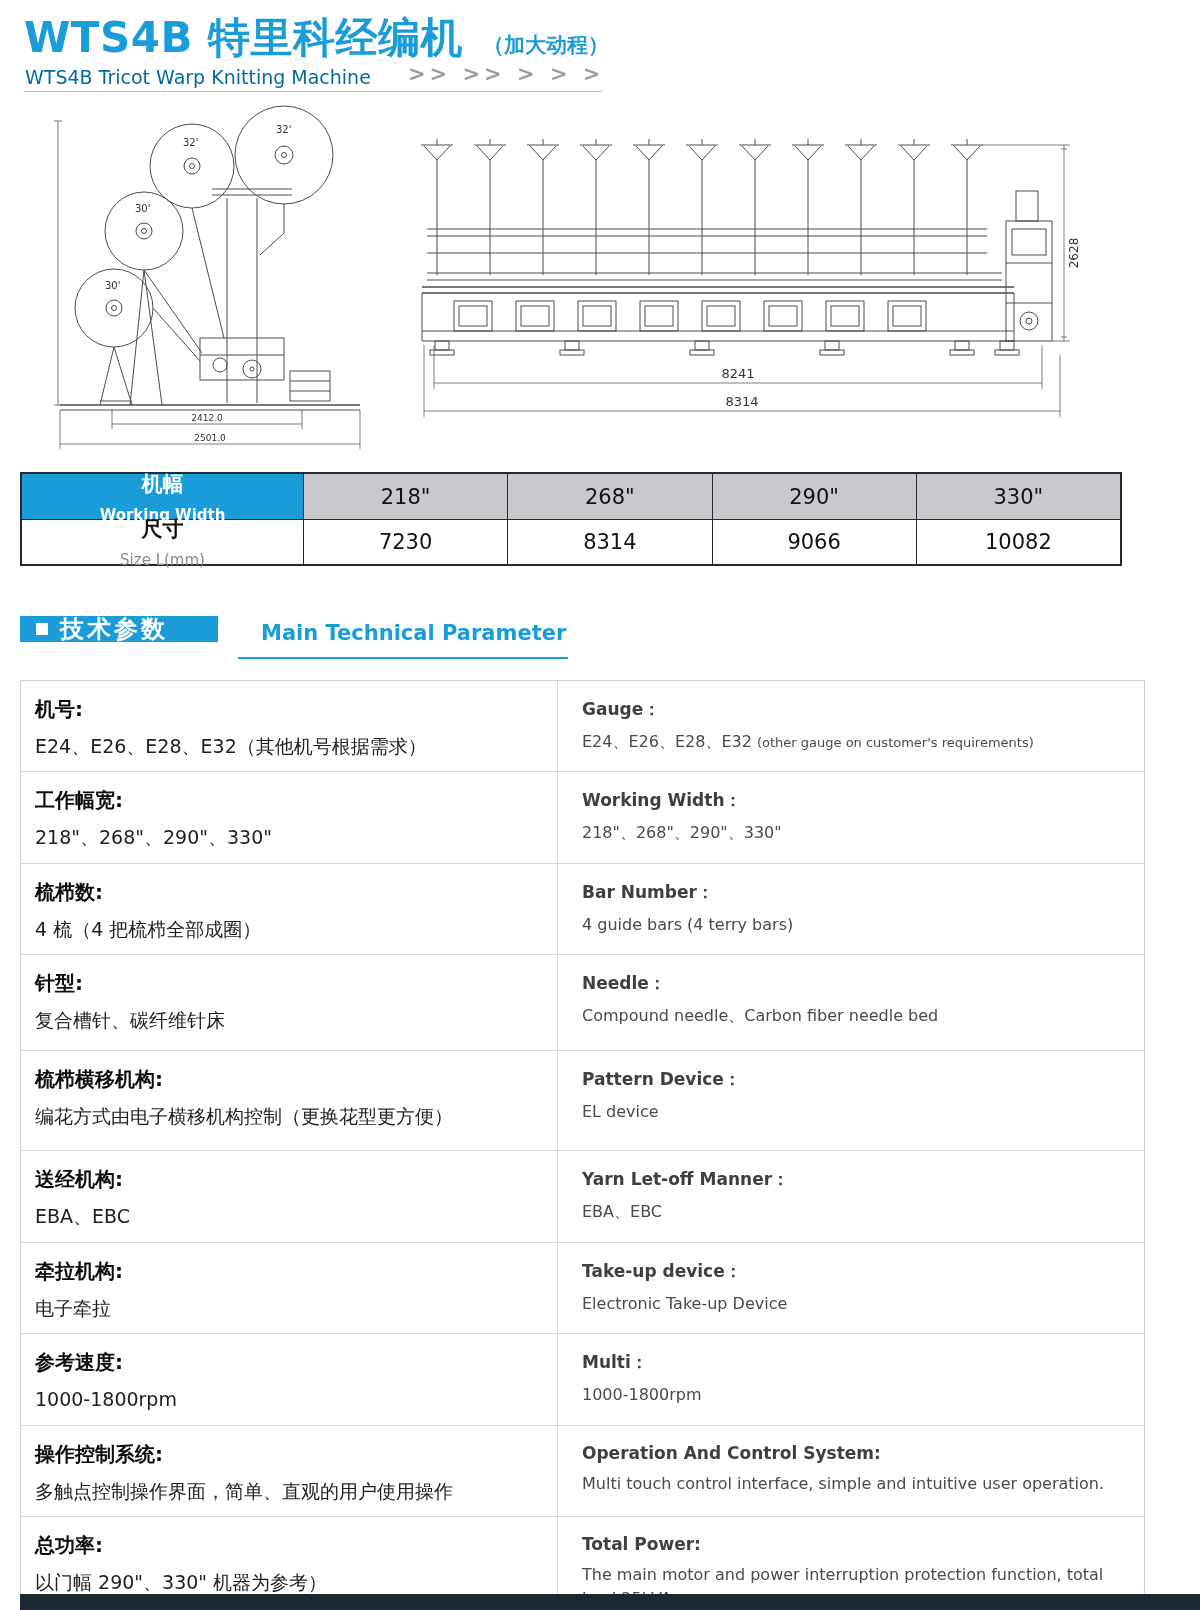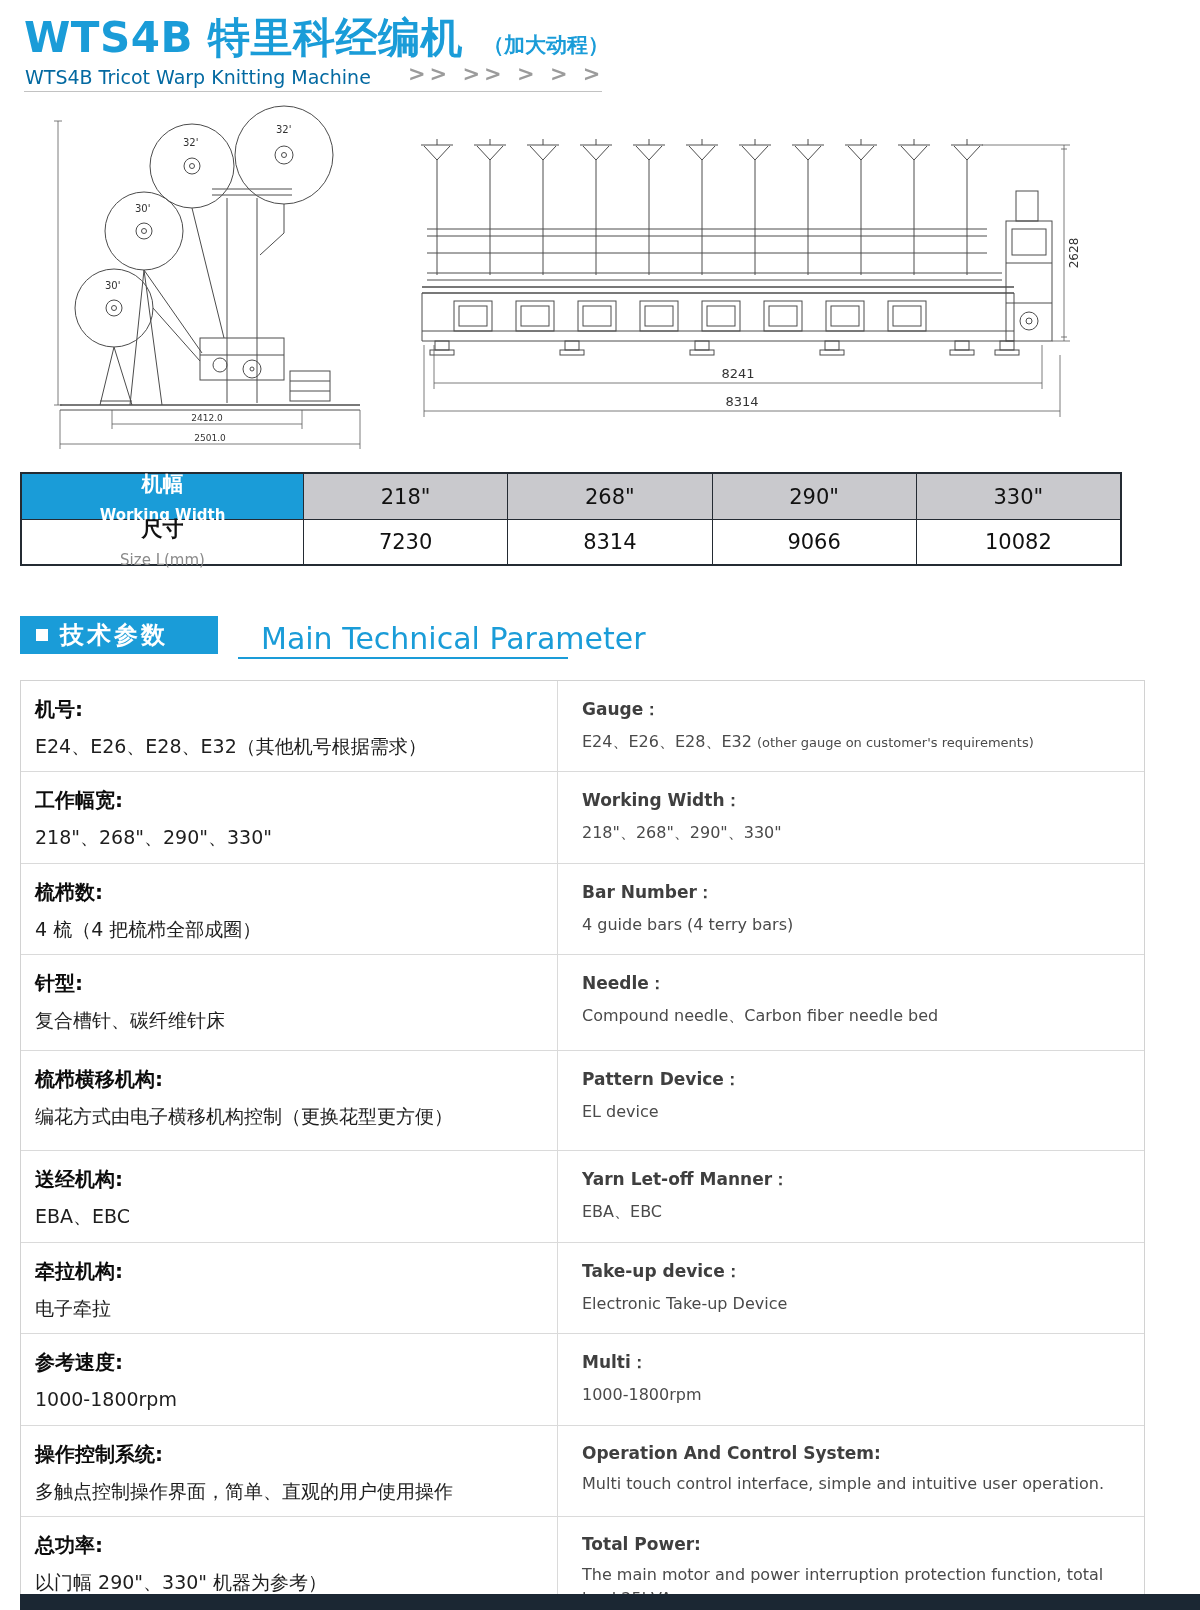--- a/index.html
+++ b/index.html
@@ -39,24 +39,24 @@
   .size-cell.val { flex: 1; }
   .cell-blue { background: #1a9cd8; }
   .cell-blue .zh-big, .cell-blue .en-small { color: #ffffff; }
   .cell-gray { background: #c9c9cd; }
   .zh-big { font-size: 21px; font-weight: bold; }
   .en-small { font-size: 15px; font-weight: bold; }
   .row-label .zh-big { color: #111; }
   .row-label .en-small { color: #8a8a8a; font-weight: normal; }
 
   
-  .section-box { position: absolute; left: 20px; top: 616px; width: 198px; height: 38px; background: #1a9cd8; display: flex; align-items: center; padding-left: 16px; gap: 12px; }
+  .section-box { position: absolute; left: 20px; top: 616px; width: 198px; height: 26px; background: #1a9cd8; display: flex; align-items: center; padding-left: 16px; gap: 12px; }
   .section-square { width: 12px; height: 12px; background: #ffffff; }
   .section-title-zh { color: #ffffff; font-size: 24px; font-weight: bold; letter-spacing: 3px; }
-  .section-title-en { position: absolute; left: 261px; top: 621px; color: #1a9cd8; font-size: 30px; }
+  .section-title-en { position: absolute; left: 261px; top: 621px; color: #1a9cd8; font-size: 21px; font-weight: bold; }
   .section-underline { position: absolute; left: 238px; top: 657px; width: 330px; height: 2px; background: #1a9cd8; }
 
   
   .spec-table { position: absolute; left: 20px; top: 680px; width: 1125px; border: 1px solid #d2d2d2; }
   .spec-row { display: flex; border-bottom: 1px solid #dadada; }
   .spec-row:last-child { border-bottom: none; }
   .spec-zh { width: 536px; flex: none; padding: 15px 14px 10px 14px; }
   .spec-en { flex: 1; border-left: 1px solid #dadada; padding: 17px 12px 10px 24px; }
   .zh-label { font-size: 20px; font-weight: bold; color: #0c0c0c; margin-bottom: 9px; }
   .zh-value { font-size: 19px; color: #1e1e1e; line-height: 1.55; }

